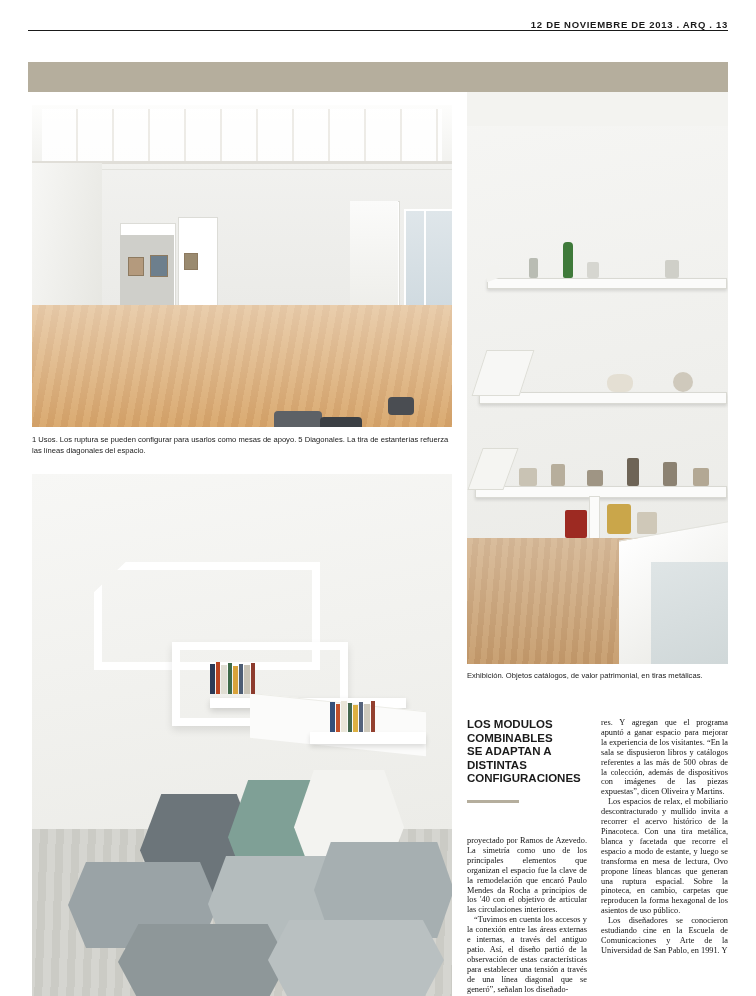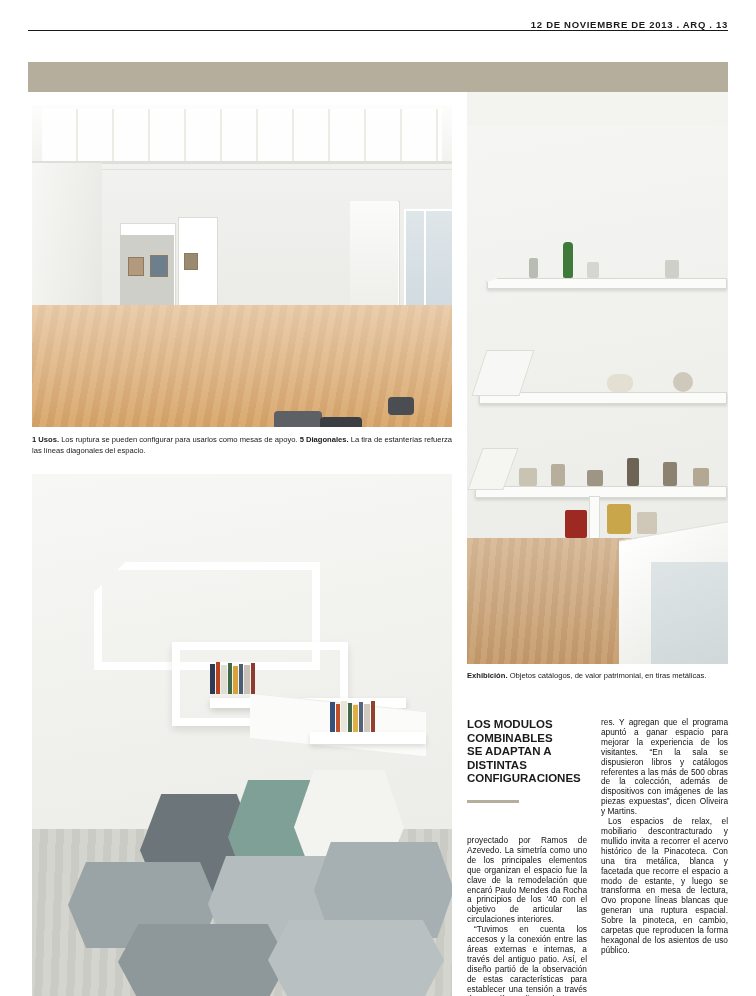--- a/index.html
+++ b/index.html
@@ -91,21 +91,21 @@
   #caption-main {
     left: 32px;
     top: 434px;
     width: 420px;
   }
   #caption-exhibicion {
     left: 467px;
     top: 670px;
     width: 261px;
   }
-  .caption b { font-weight: bold; margin-top: 11px; }
+  .caption b { font-weight: normal; margin-top: 11px; }
 
   
   .pullquote {
     position: absolute;
     left: 467px;
     top: 718px;
     width: 92px;
     font-family: "Liberation Sans", sans-serif;
     font-weight: bold;
     font-size: 11.5px;
@@ -118,21 +118,21 @@
     left: 467px;
     top: 800px;
     width: 52px;
     height: 3px;
     background: #b5ae9d;
   }
 
   
   .bodycol {
     position: absolute;
-    font-family: Liberation Sans, sans-serif;
+    font-family: Liberation Serif, serif;
     font-size: 8.3px;
     line-height: 9.9px;
     text-align: justify;
     color: #111;
     hyphens: manual;
   }
   #col-1 { left: 467px; top: 836px; width: 120px; }
   #col-2 { left: 601px; top: 718px; width: 127px; }
   .bodycol p { margin: 0 0 0 0; text-indent: 7px; }
   .bodycol p.first { text-indent: 0; }
@@ -305,13 +305,14 @@
 <div class="pullquote">LOS MODULOS COMBINABLES SE ADAPTAN A DISTINTAS CONFIGURACIONES</div>
 <div class="pullquote-rule"></div>
 
 <div class="bodycol" id="col-1">
   <p class="first">proyectado por Ramos de Azevedo. La simetría como uno de los principales elementos que organizan el espacio fue la clave de la remodelación que encaró Paulo Mendes da Rocha a principios de los '40 con el objetivo de articular las circulaciones interiores.</p>
   <p>“Tuvimos en cuenta los accesos y la conexión entre las áreas externas e internas, a través del antiguo patio. Así, el diseño partió de la observación de estas características para establecer una tensión a través de una línea diagonal que se generó”, señalan los diseñado-</p>
 </div>
 <div class="bodycol" id="col-2">
   <p class="first">res. Y agregan que el programa apuntó a ganar espacio para mejorar la experiencia de los visitantes. “En la sala se dispusieron libros y catálogos referentes a las más de 500 obras de la colección, además de dispositivos con imágenes de las piezas expuestas”, dicen Oliveira y Martins.</p>
   <p>Los espacios de relax, el mobiliario descontracturado y mullido invita a recorrer el acervo histórico de la Pinacoteca. Con una tira metálica, blanca y facetada que recorre el espacio a modo de estante, y luego se transforma en mesa de lectura, Ovo propone líneas blancas que generan una ruptura espacial. Sobre la pinoteca, en cambio, carpetas que reproducen la forma hexagonal de los asientos de uso público.</p>
+  <p>Los diseñadores se conocieron estudiando cine en la Escuela de Comunicaciones y Arte de la Universidad de San Pablo, en 1991. Y</p>
 </div>
 
 </body></html>

